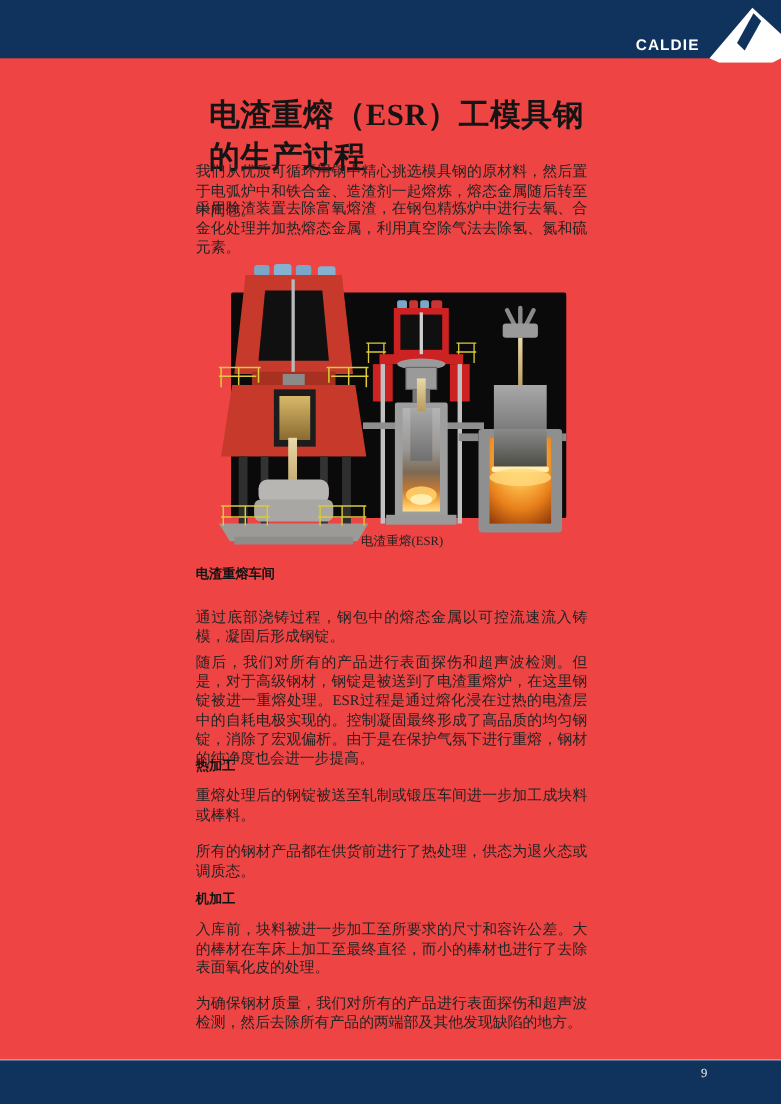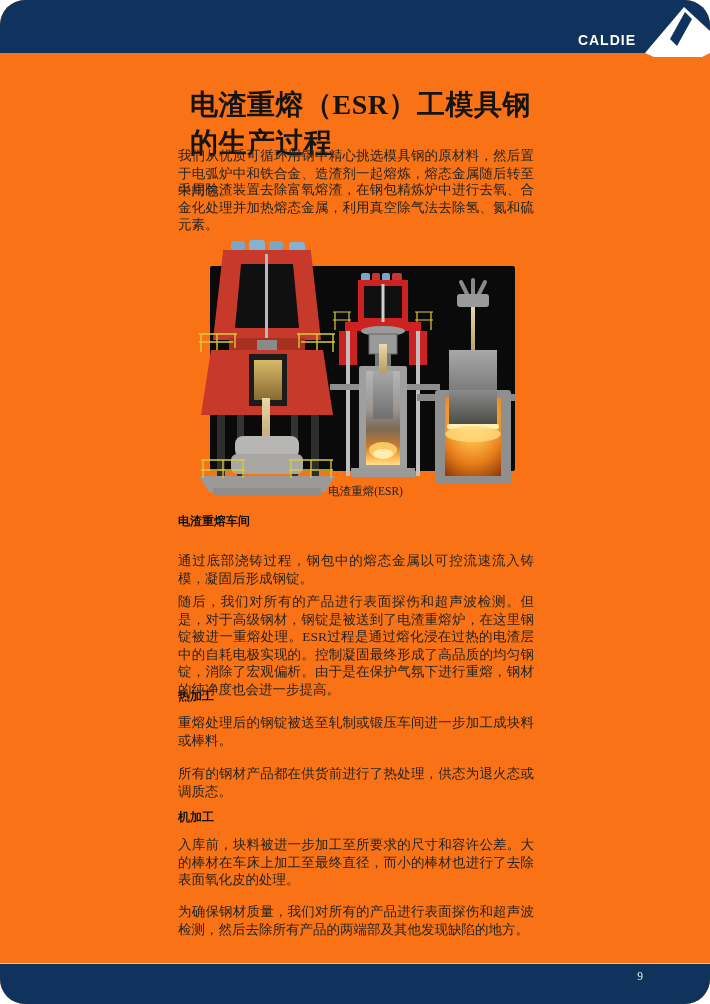--- a/index.html
+++ b/index.html
@@ -1,17 +1,17 @@
 <!DOCTYPE html>
 <html><head>
 <meta charset="utf-8">
 <style>
   html,body{margin:0;padding:0;}
   body{width:710px;height:1004px;background:#ffffff;font-family:"Liberation Sans",sans-serif;}
-  .page{position:relative;width:710px;height:1004px;background:#f97316;overflow:hidden;border-radius:25px;}
+  .page{position:relative;width:710px;height:1004px;background:#ef4444;overflow:hidden;}
 
   
   .header{position:absolute;top:0;left:0;width:710px;height:53px;background:#0F335C;}
   .brand{position:absolute;top:32px;right:74px;color:#ffffff;font-size:14px;font-weight:bold;letter-spacing:1px;font-family:"Liberation Sans",sans-serif;}
   .logo{position:absolute;top:0;right:0;width:66px;height:57px;}
 
   
   .title{position:absolute;left:190px;top:86px;width:360px;font-family:"Liberation Serif",serif;font-weight:bold;font-size:28px;color:#141414;letter-spacing:.5px;}
   .para{position:absolute;left:178px;width:356px;font-family:"Liberation Serif",serif;font-size:13.5px;line-height:17.5px;color:#242424;text-align:justify;}
   .p-intro-1{top:116px;margin-top:31px;}

